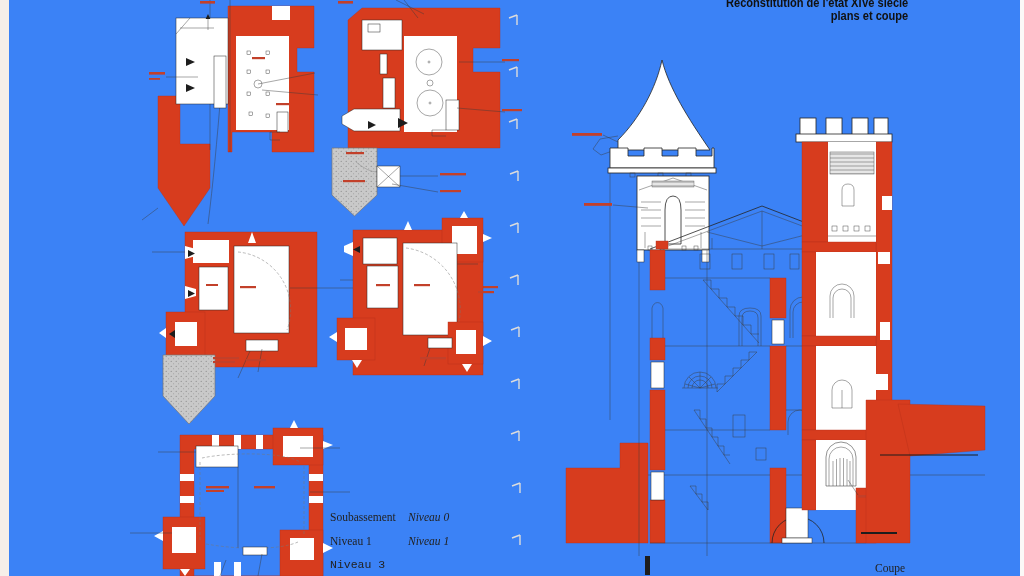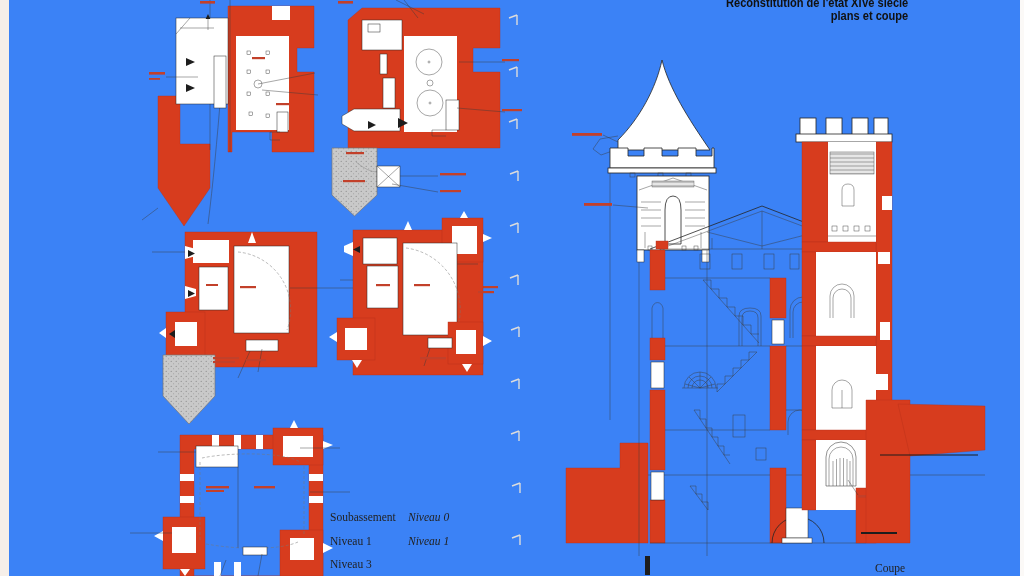--- a/index.html
+++ b/index.html
@@ -7,21 +7,21 @@
         font-family:"Liberation Serif", serif;}
   .edge-strip{position:absolute;left:0;top:0;width:9px;height:576px;background:#f6efe9;}
   .edge-strip2{position:absolute;right:0;top:0;width:4px;height:576px;background:#fbf9f7;}
   svg{position:absolute;left:0;top:0;}
   .fig-title{position:absolute;top:-4px;right:116px;text-align:right;color:#111;
              font-family:"Liberation Sans", sans-serif;font-weight:700;font-size:13.5px;line-height:13px;
              transform:scaleX(.82);transform-origin:100% 0;}
   .cap{position:absolute;color:#222;font-size:11.5px;white-space:nowrap;}
   .leg-c1{left:330px;}
   .leg-c2{left:408px;font-style:italic;}
-  .r1{top:511px;} .r2{top:535px;} .r3{top:558px;}
+  .r1{top:511px;} .r2{top:535px;} .r3{top:558px;font-family:Liberation Mono, monospace;}
   .coupe-cap{left:875px;top:562px;}
   
   .red{fill:#d73c1e;stroke:#b5301a;stroke-width:.4;}
   .w{fill:#ffffff;stroke:none;}
   .wl{fill:#ffffff;stroke:#252525;stroke-width:.8;}
   .wt{fill:#ffffff;stroke:#252525;stroke-width:.5;}
   .t{fill:none;stroke:#252525;stroke-width:.8;}
   .t2{fill:none;stroke:#3a3a3a;stroke-width:.45;}
   .tg{fill:none;stroke:#8b8b8b;stroke-width:.5;}
   .dash{fill:none;stroke:#777;stroke-width:.5;stroke-dasharray:3 2;}

